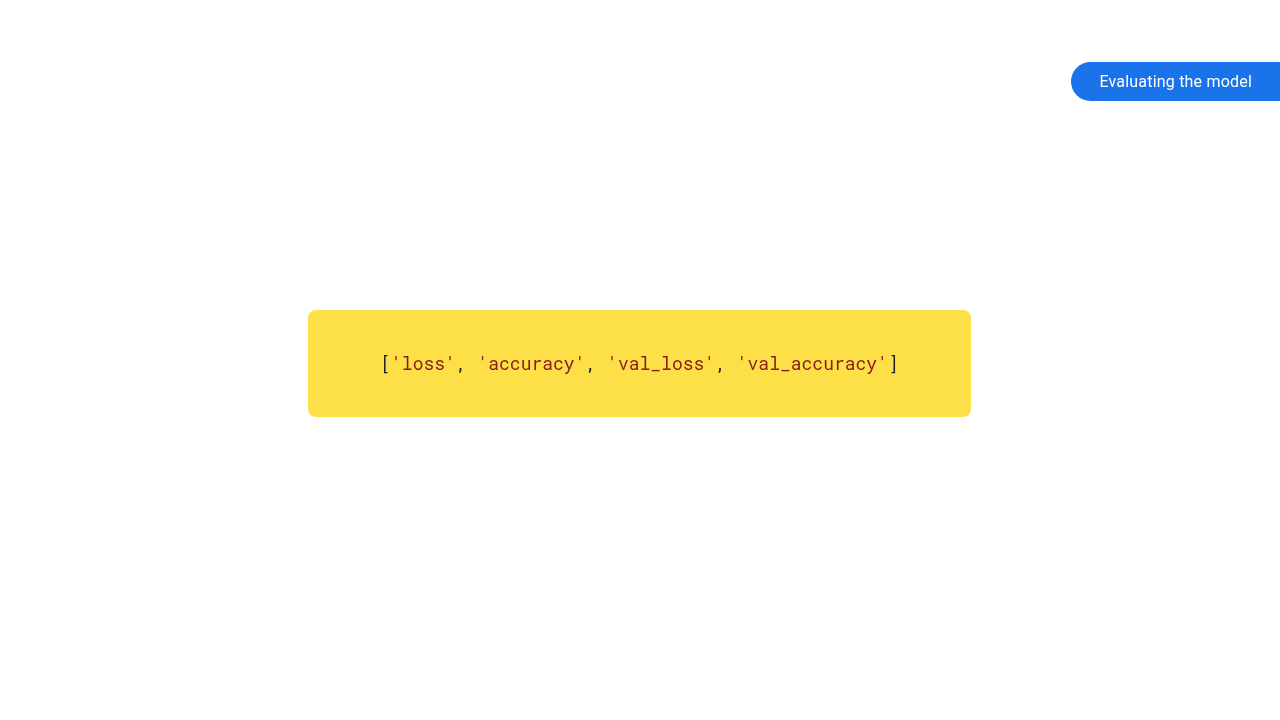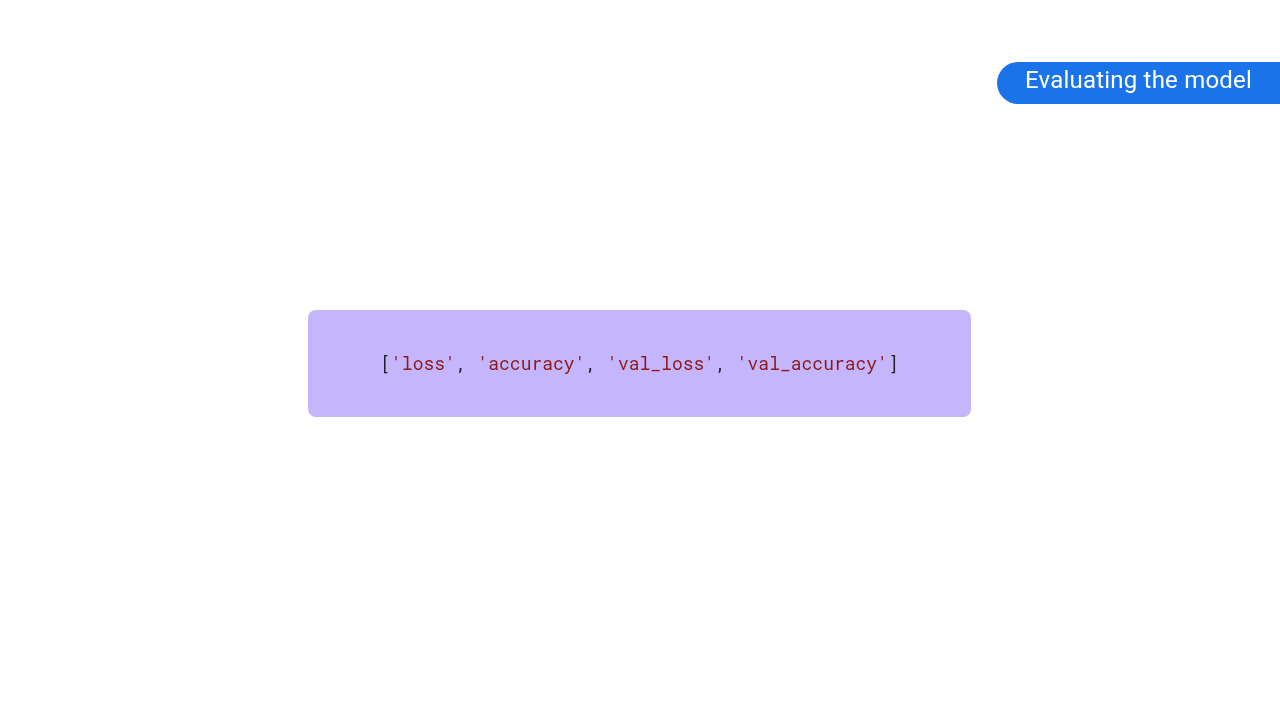--- a/index.html
+++ b/index.html
@@ -16,33 +16,33 @@
       font-family: -apple-system, BlinkMacSystemFont, "Segoe UI", Roboto, "Helvetica Neue", Arial, sans-serif;
       overflow: hidden;
     }
     
     .header-badge {
       position: absolute;
       top: 62px;
       right: 0;
       background: #1a73e8;
       color: #ffffff;
-      font-size: 24px;
+      font-size: 16px;
       font-weight: 400;
-      padding: 4px 28px 10px 28px;
+      padding: 10px 28px 10px 28px;
       border-radius: 24px 0 0 24px;
       letter-spacing: 0.2px;
     }
     
     .code-block {
       position: absolute;
       top: 310px;
       left: 308px;
       width: 663px;
-      background: #c4b5fd;
+      background: #fde047;
       border-radius: 8px;
       padding: 40px 60px;
       font-family: "SF Mono", "Monaco", "Consolas", "Roboto Mono", monospace;
       font-size: 18px;
       color: #202124;
       line-height: 1.5;
       text-align: center;
     }
     
     .bracket {

